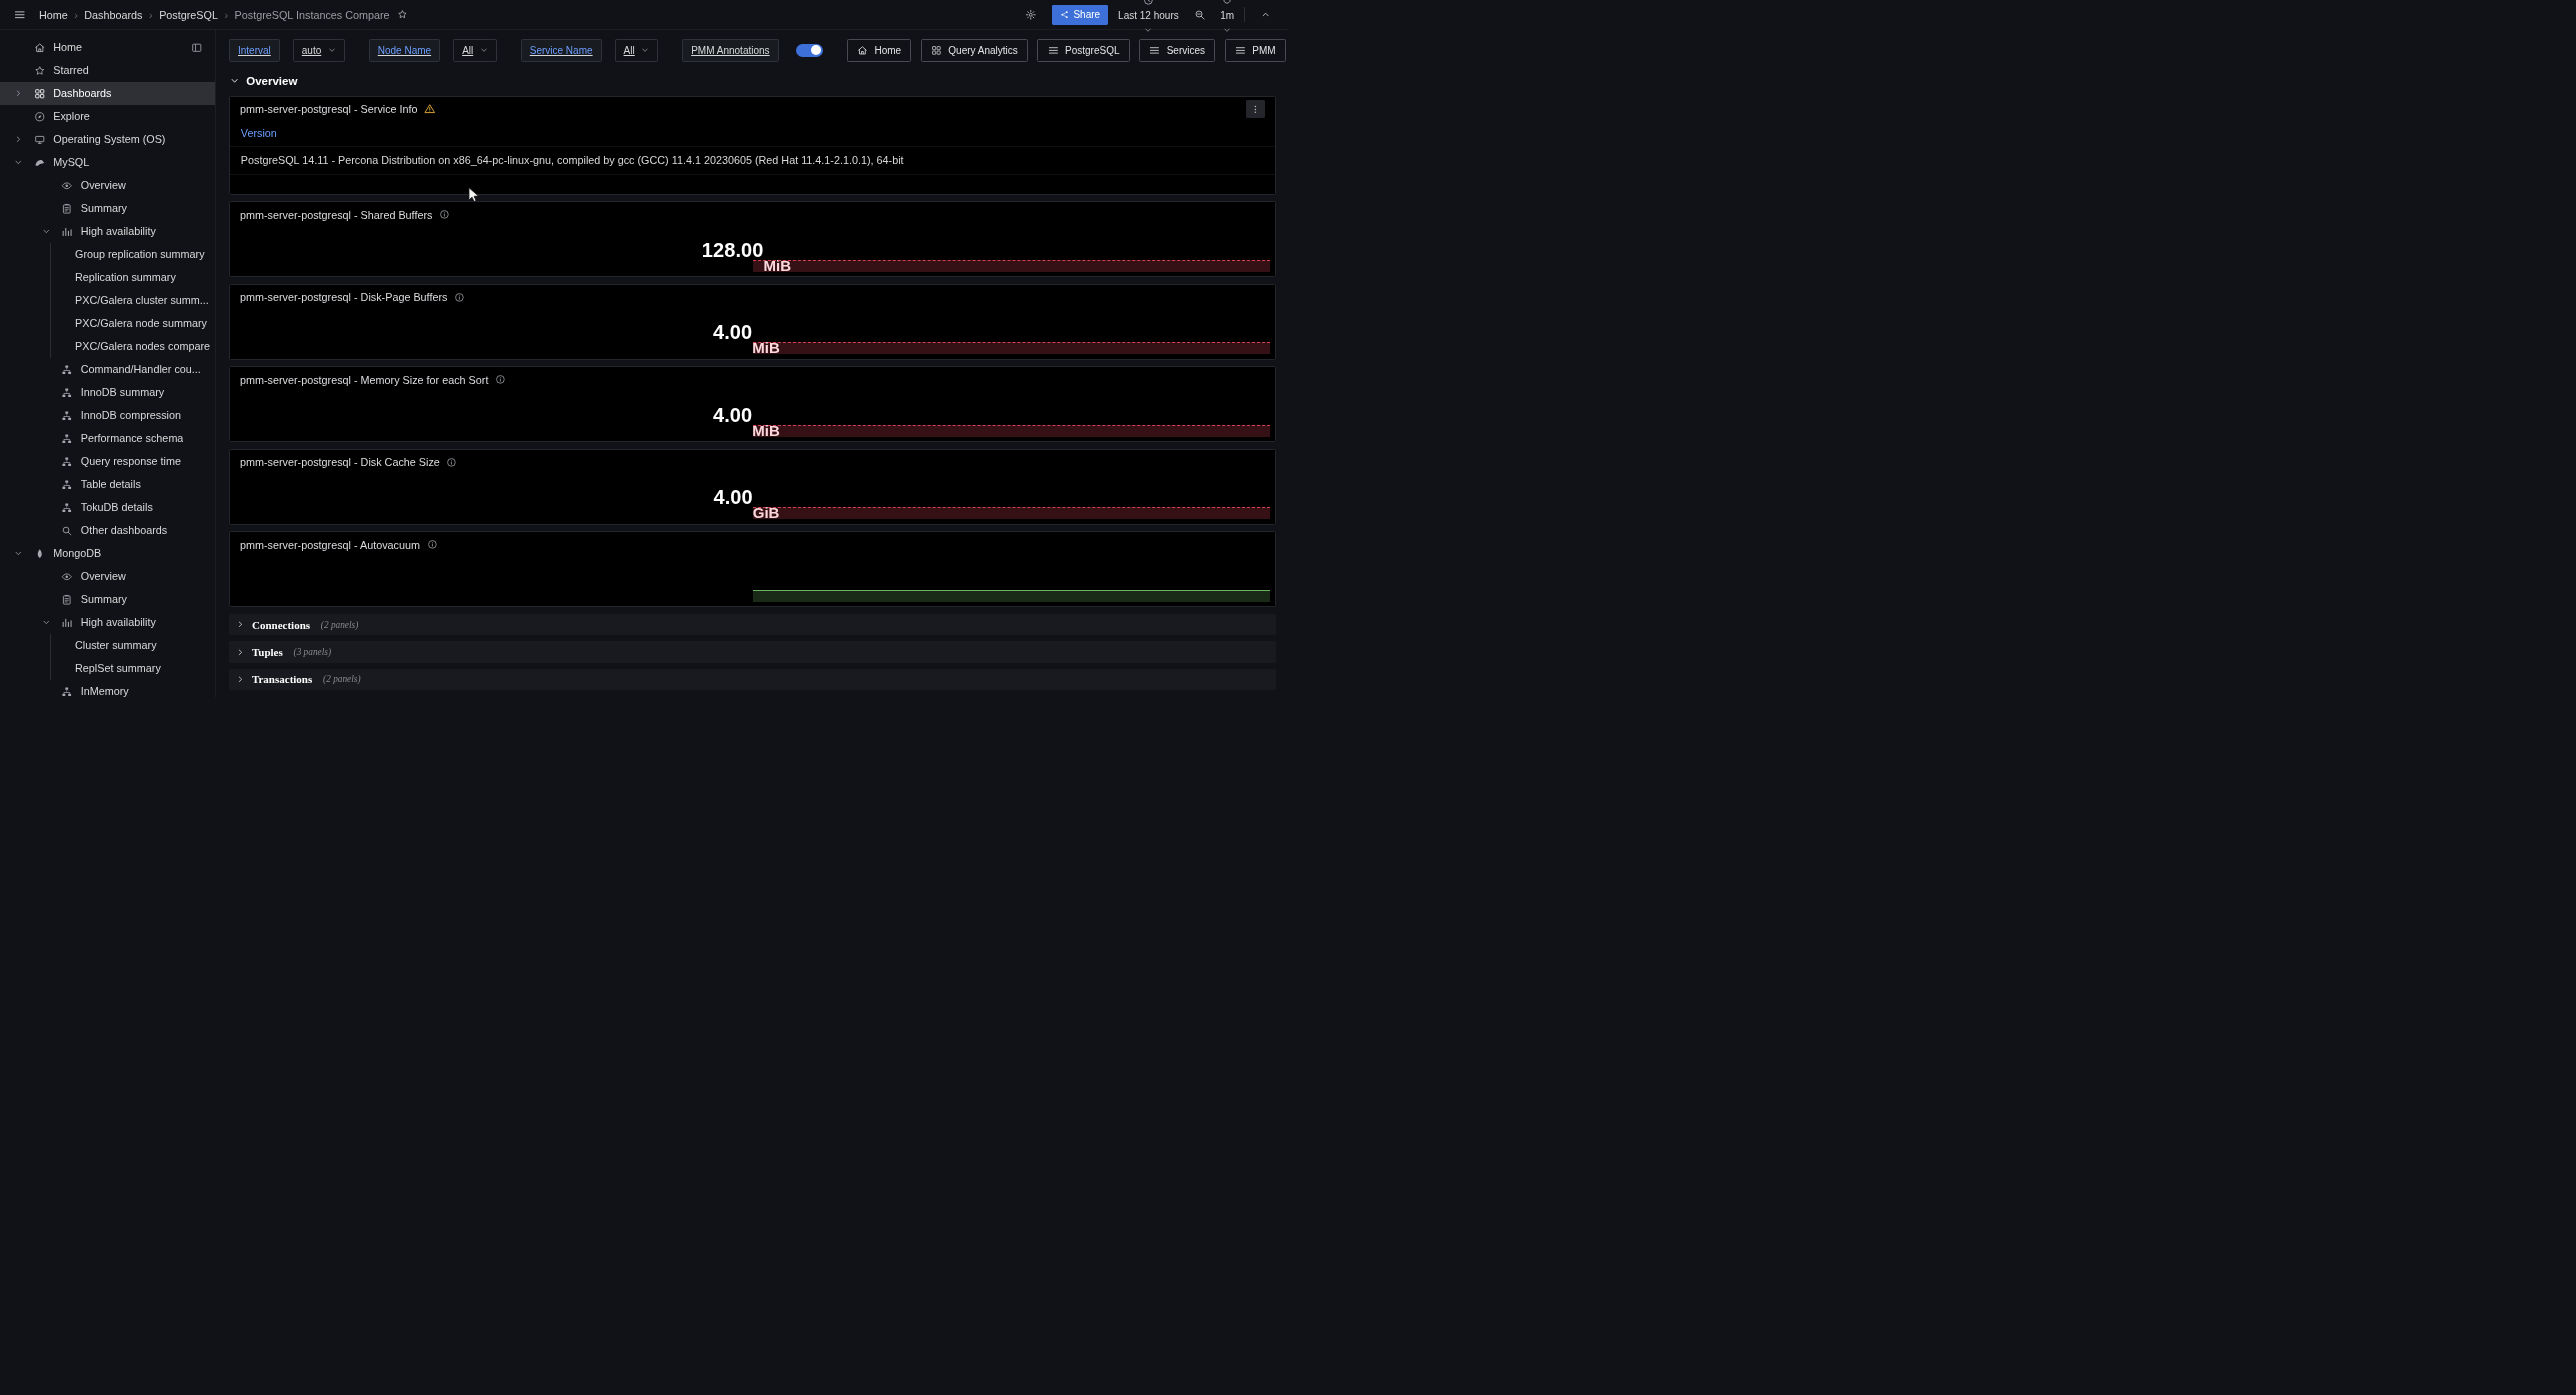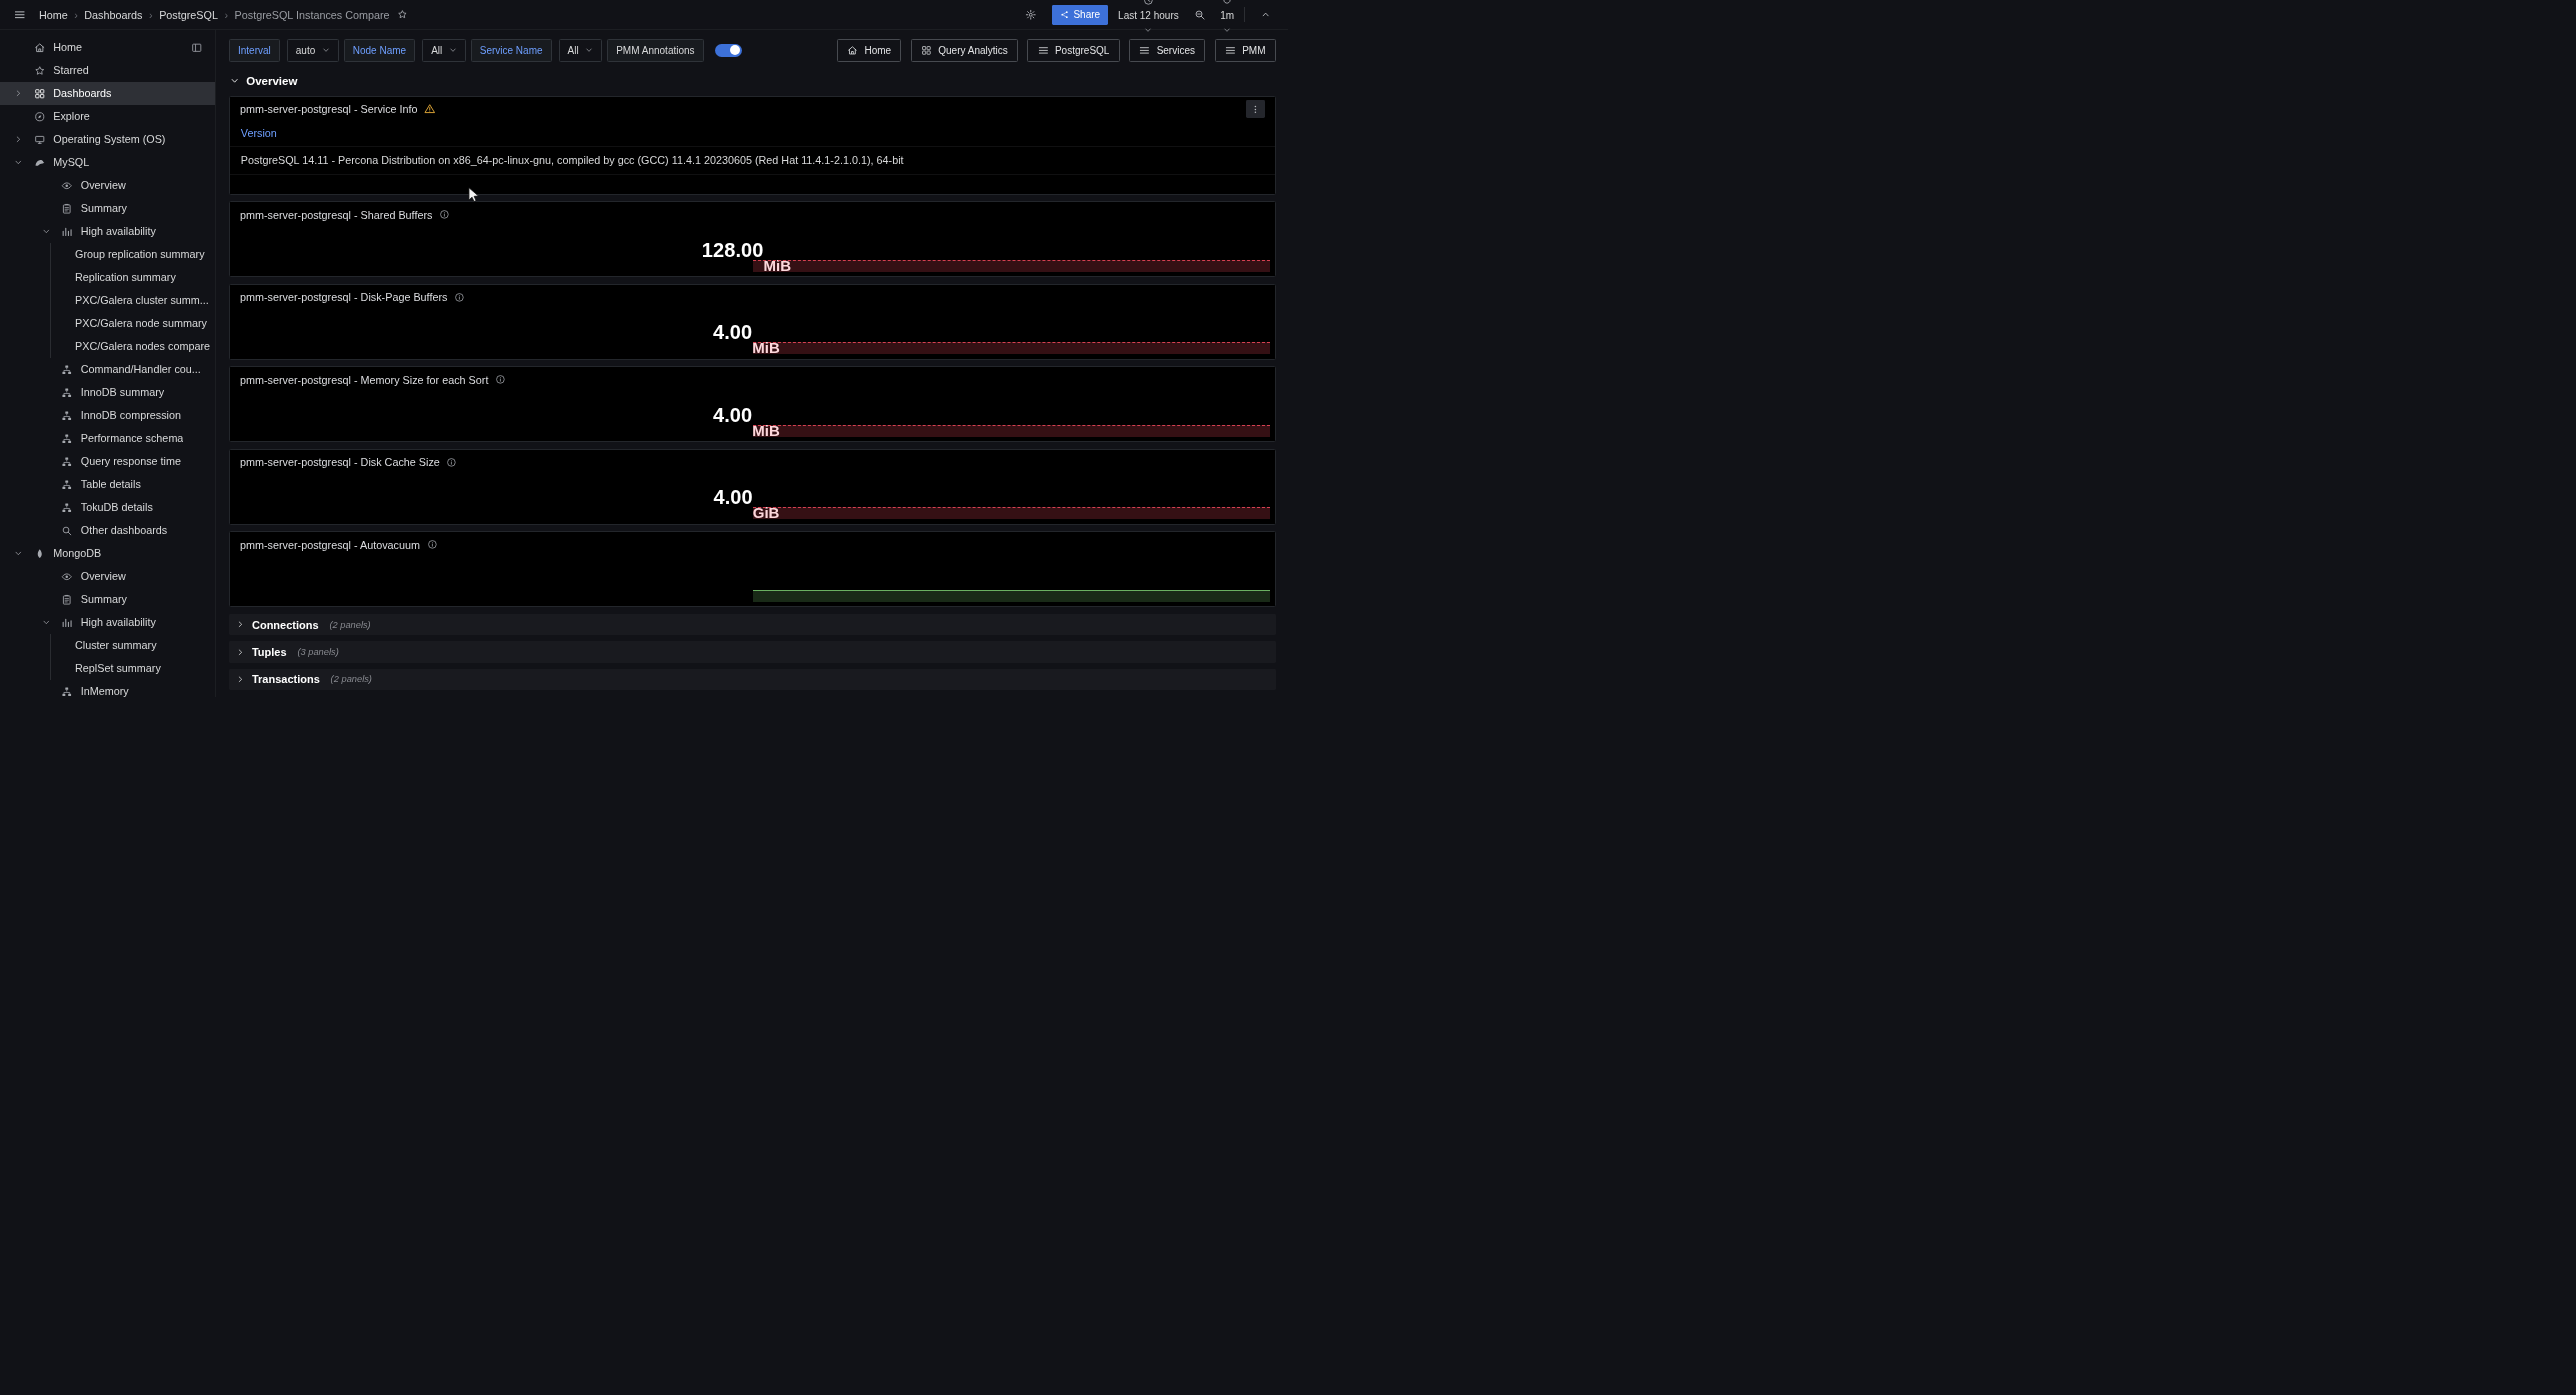--- a/index.html
+++ b/index.html
@@ -59,21 +59,21 @@
   .nicon { width: 13px; height: 13px; display: flex; align-items: center; justify-content: center; color: #a6a9af; flex-shrink: 0; }
   .nicon .ic { width: 11.5px; height: 11.5px; }
   .nlabel { overflow: hidden; text-overflow: ellipsis; }
   .dock { margin-left: auto; margin-right: 13px; color: #9da0a6; }
   .dock .ic { width: 11.5px; height: 11.5px; }
 
   
   .main { flex: 1; padding: 8.6px 12.2px 0 13px; position: relative; overflow: hidden; }
 
   .filterbar { display: flex; align-items: center; height: 23px; margin-bottom: 13px; }
-  .fgroup { display: flex; align-items: center; gap: 7px; margin-right: 5px; }
+  .fgroup { display: flex; align-items: center; gap: 13px; margin-right: 24px; text-decoration: underline; }
   .vlabel {
     height: 23px; display: flex; align-items: center; padding: 0 8px;
     border: 0.7px solid #2f3339; border-radius: 1.4px; background: #181b1f;
     color: #6e9fff; cursor: default; white-space: nowrap;
   }
   .vvalue {
     height: 23px; display: flex; align-items: center; gap: 6.5px; padding: 0 8px;
     border: 0.7px solid #2f3339; border-radius: 1.4px; color: #d8d9da; cursor: pointer; white-space: nowrap;
   }
   .vvalue .ic { width: 8px; height: 8px; color: #9da0a6; }
@@ -112,21 +112,21 @@
   .stat-value { position: absolute; left: 0; right: 12px; top: 46%; transform: translateY(-50%);
     display: flex; justify-content: center; align-items: center; gap: 0; color: #fff; }
   .stat-value .num { font-size: 20px; font-weight: 700; letter-spacing: 0.1px; }
   .stat-value .unit { font-size: 15px; font-weight: 700; margin-top: 30px; }
   .spark { position: absolute; right: 5px; bottom: 5px; width: 49.5%; height: 12.2px; }
   .spark.red { background: rgba(242,73,92,0.22); border-top: 1.4px dashed rgba(242,73,92,0.85); }
   .spark.green { background: rgba(115,191,105,0.22); border-top: 1.4px solid rgba(115,191,105,0.9); }
 
   .row-collapsed {
     height: 21.6px; display: flex; align-items: center; gap: 7.2px; padding: 0 7.2px;
-    margin-bottom: 5.8px; background: rgba(204,204,220,0.045); border-radius: 1.4px; cursor: pointer;
+    margin-bottom: 5.8px; background: rgba(204,204,220,0.045); border-radius: 1.4px; cursor: pointer; font-family: Liberation Serif, serif;
   }
   .row-collapsed .chev-r { color: #d8d9da; display: flex; }
   .row-collapsed .chev-r .ic { width: 8.6px; height: 8.6px; }
   .row-label { color: #fff; font-size: 11px; font-weight: 700; }
   .row-count { color: #87898f; font-size: 9.3px; font-style: italic; margin-left: 3.6px; }
 
   .cursor { position: absolute; left: 466px; top: 187px; z-index: 50; pointer-events: none; }
 </style>
 </head>
 <body>

